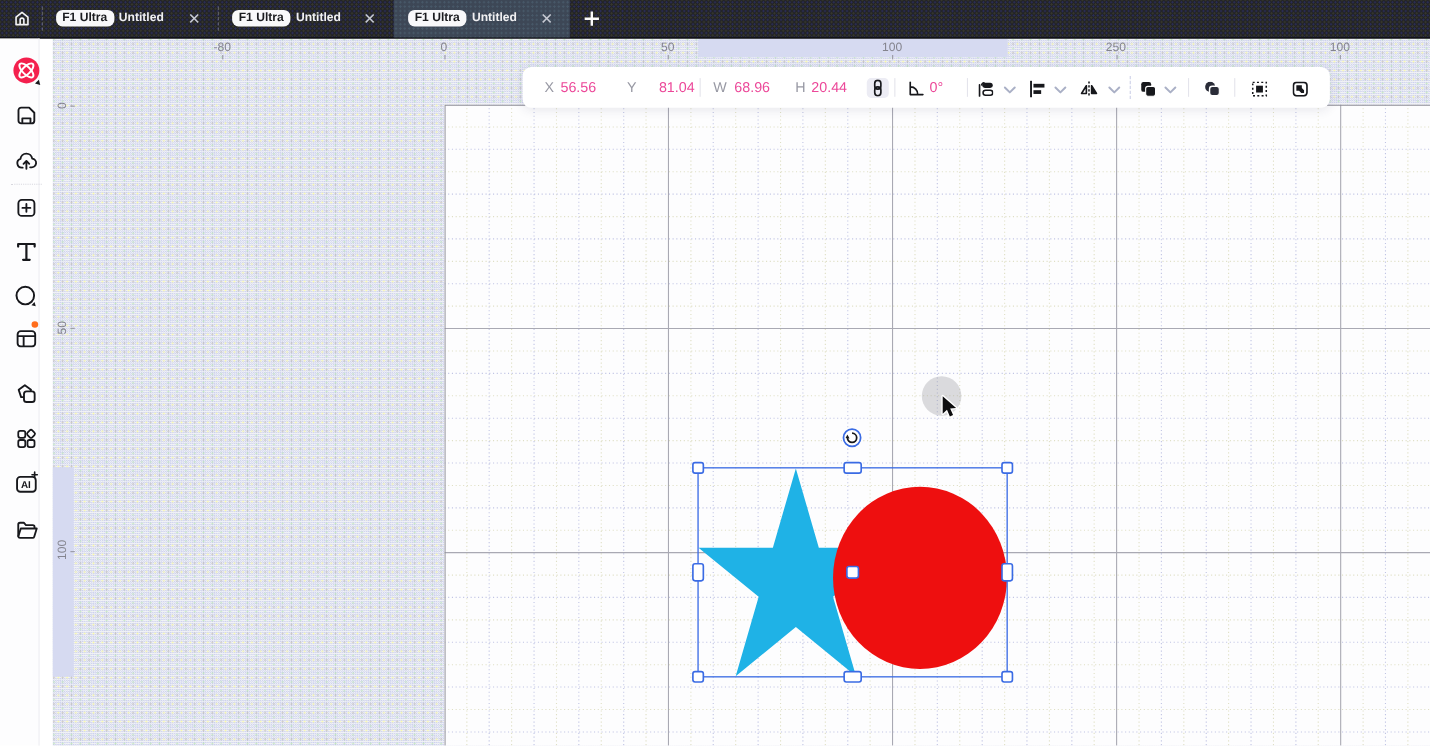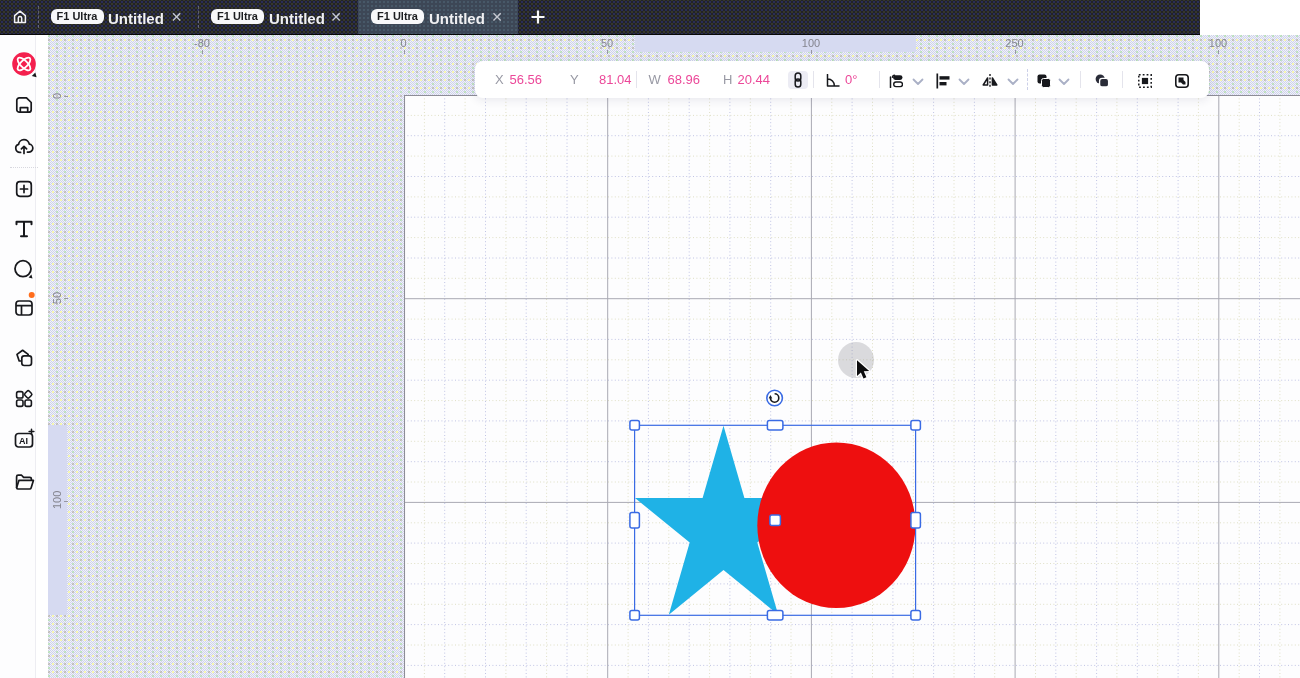--- a/index.html
+++ b/index.html
@@ -1,35 +1,35 @@
 <!DOCTYPE html>
 <html><head>
 <meta charset="utf-8">
 <style>
   * { margin:0; padding:0; box-sizing:border-box; }
   html,body { width:1300px; height:678px; overflow:hidden; font-family:"Liberation Sans", sans-serif; }
   #app { position:relative; width:1300px; height:678px; background:#fff; }
 
   
-  #tabbar { position:absolute; left:0; top:0; width:1200px; height:35px;
+  #tabbar { position:absolute; left:0; top:0; width:1300px; height:35px;
     background-color:#222326;
     background-image: radial-gradient(circle, rgba(55,60,160,0.4) 0.8px, transparent 1px),
                       radial-gradient(circle, rgba(85,85,55,0.4) 0.8px, transparent 1px);
     background-size: 4px 4px, 4px 4px;
     background-position: 0 0, 2px 2px;
     border-bottom:1px solid #070708;
   }
   .tabsep { position:absolute; top:6px; height:22px; width:0; border-left:1px dashed rgba(255,255,255,0.28); }
   .tab { position:absolute; top:0; height:34px; }
   .tab.active { background-color:#3d4756;
     background-image: radial-gradient(circle, rgba(120,170,190,0.18) 0.8px, transparent 1px);
     background-size:4px 4px; }
   .badge { position:absolute; top:9px; height:15px; background:#f8f8fa; border-radius:6px;
     color:#1b1c20; font-size:11px; font-weight:bold; line-height:15px; text-align:center; }
-  .tabtitle { position:absolute; top:9.5px; color:#f0f0f2; font-size:15px; font-weight:bold; }
+  .tabtitle { position:absolute; top:9.5px; color:#f0f0f2; font-size:11px; font-weight:bold; }
   .tabx { position:absolute; top:7.5px; width:18px; height:18px; color:#c6c9d2; font-size:14px; line-height:18px; text-align:center; font-weight:400;}
 
   
   #sidebar { position:absolute; left:0; top:35px; width:36px; height:643px; background:#fdfdfe; border-right:1px solid #ededf2; }
 
   
   #canvas { position:absolute; left:48px; top:35px; width:1252px; height:643px;
     background-color:#f4f5f8;
     background-image:
       radial-gradient(circle, rgba(255,255,150,0.75) 0.8px, transparent 1px),

